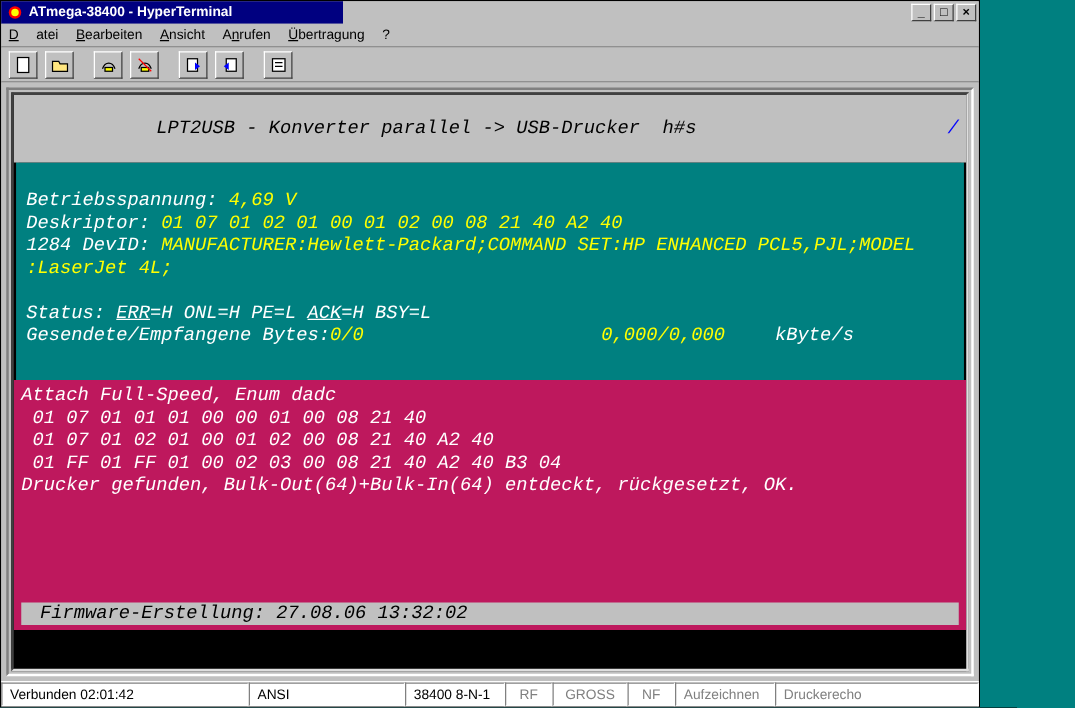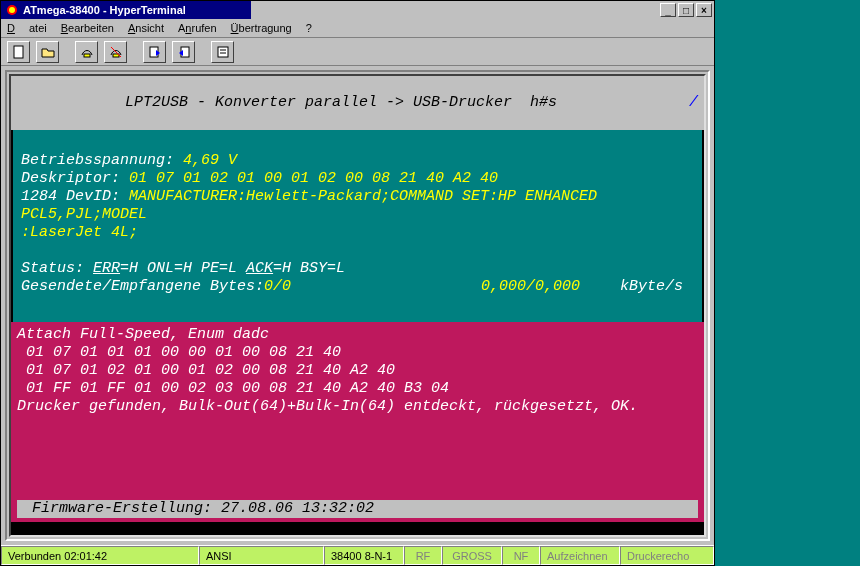--- a/index.html
+++ b/index.html
@@ -1,17 +1,17 @@
 <!DOCTYPE html>
 <html><head>
 <meta charset="utf-8">
 <style>
   * { margin: 0; padding: 0; box-sizing: border-box; }
   body { font-family: "Tahoma", sans-serif; font-size: 11px; background: #008080; width: 860px; height: 566px; overflow: hidden; }
-  .window { width: 715px; height: 566px; background: #c0c0c0; border: 1px solid #000; display: flex; flex-direction: column; }
+  .window { width: 784px; height: 566px; background: #c0c0c0; border: 1px solid #000; display: flex; flex-direction: column; }
   .titlebar { height: 18px; background: linear-gradient(to right, #000080 0%, #000080 35%, #1084d0 35%, #c0c0c0 35%); display: flex; align-items: center; color: #fff; font-weight: bold; padding-left: 4px; }
   .titlebar .icon { width: 14px; height: 14px; margin-right: 4px; display:inline-flex; align-items:center; justify-content:center; }
   .titlebar .title { flex: 0 0 auto; white-space: nowrap; }
   .titlebar .spacer { flex: 1; }
   .titlebar .btns { display: flex; margin-right: 2px; }
   .titlebar .btn { width: 16px; height: 14px; background: #c0c0c0; border: 1px solid; border-color: #fff #404040 #404040 #fff; margin-left: 2px; display: flex; align-items: center; justify-content: center; font-size: 10px; font-weight: bold; color: #000; }
   .menubar { height: 19px; background: #c0c0c0; display: flex; align-items: center; padding: 0 6px; border-bottom: 1px solid #808080; }
   .menubar span { margin-right: 14px; cursor: default; }
   .menubar span u { text-decoration: underline; }
   .toolbar { height: 28px; background: #c0c0c0; display: flex; align-items: center; padding: 2px 6px; gap: 6px; border-bottom: 1px solid #808080; }
@@ -22,21 +22,21 @@
   .terminal-inner { flex:1; border: 2px solid; border-color: #404040 #dfdfdf #dfdfdf #404040; background:#000; overflow:hidden;font-style:italic; }
   .term { font-family: "Courier New", monospace; font-size: 15px; line-height: 18px; width:100%; height:100%; }
   .titlebar-line { background: #c0c0c0; color: #000; padding: 0 6px; white-space: pre; position:relative; }
   .titlebar-line .slash { position:absolute; right:6px; color:#00f; }
   .teal-block { background: #008080; color: #fff; padding: 4px 6px 8px; margin:0 2px; border-left: 2px solid #008080; border-right: 2px solid #008080; }
   .teal-blank { height: 18px; }
   .yellow { color: #ffff00; }
   .black-block { background: #be185d; color: #fff; padding: 4px 6px; }
   .footer-line { background: #c0c0c0; color: #000; padding: 0 6px; margin-top: 84px; }
   .under { text-decoration: underline; }
-  .statusbar { height: 20px; background: #bef264; display: flex; align-items: stretch; border-top: 1px solid #fff; }
+  .statusbar { height: 20px; background: #ffffff; display: flex; align-items: stretch; border-top: 1px solid #fff; }
   .status-cell { border: 1px solid; border-color: #808080 #fff #fff #808080; padding: 2px 6px; font-size: 11px; display: flex; align-items: center; }
   .status-cell.wide { flex: 0 0 198px; }
   .status-cell.med { flex: 0 0 125px; }
   .status-cell.sm { flex: 0 0 38px; color:#808080; justify-content:center; }
   .status-cell.gr { flex: 0 0 60px; color:#808080; justify-content:center; }
   .status-cell.last { flex:1; color:#808080; }
 </style>
 </head>
 <body>
 

